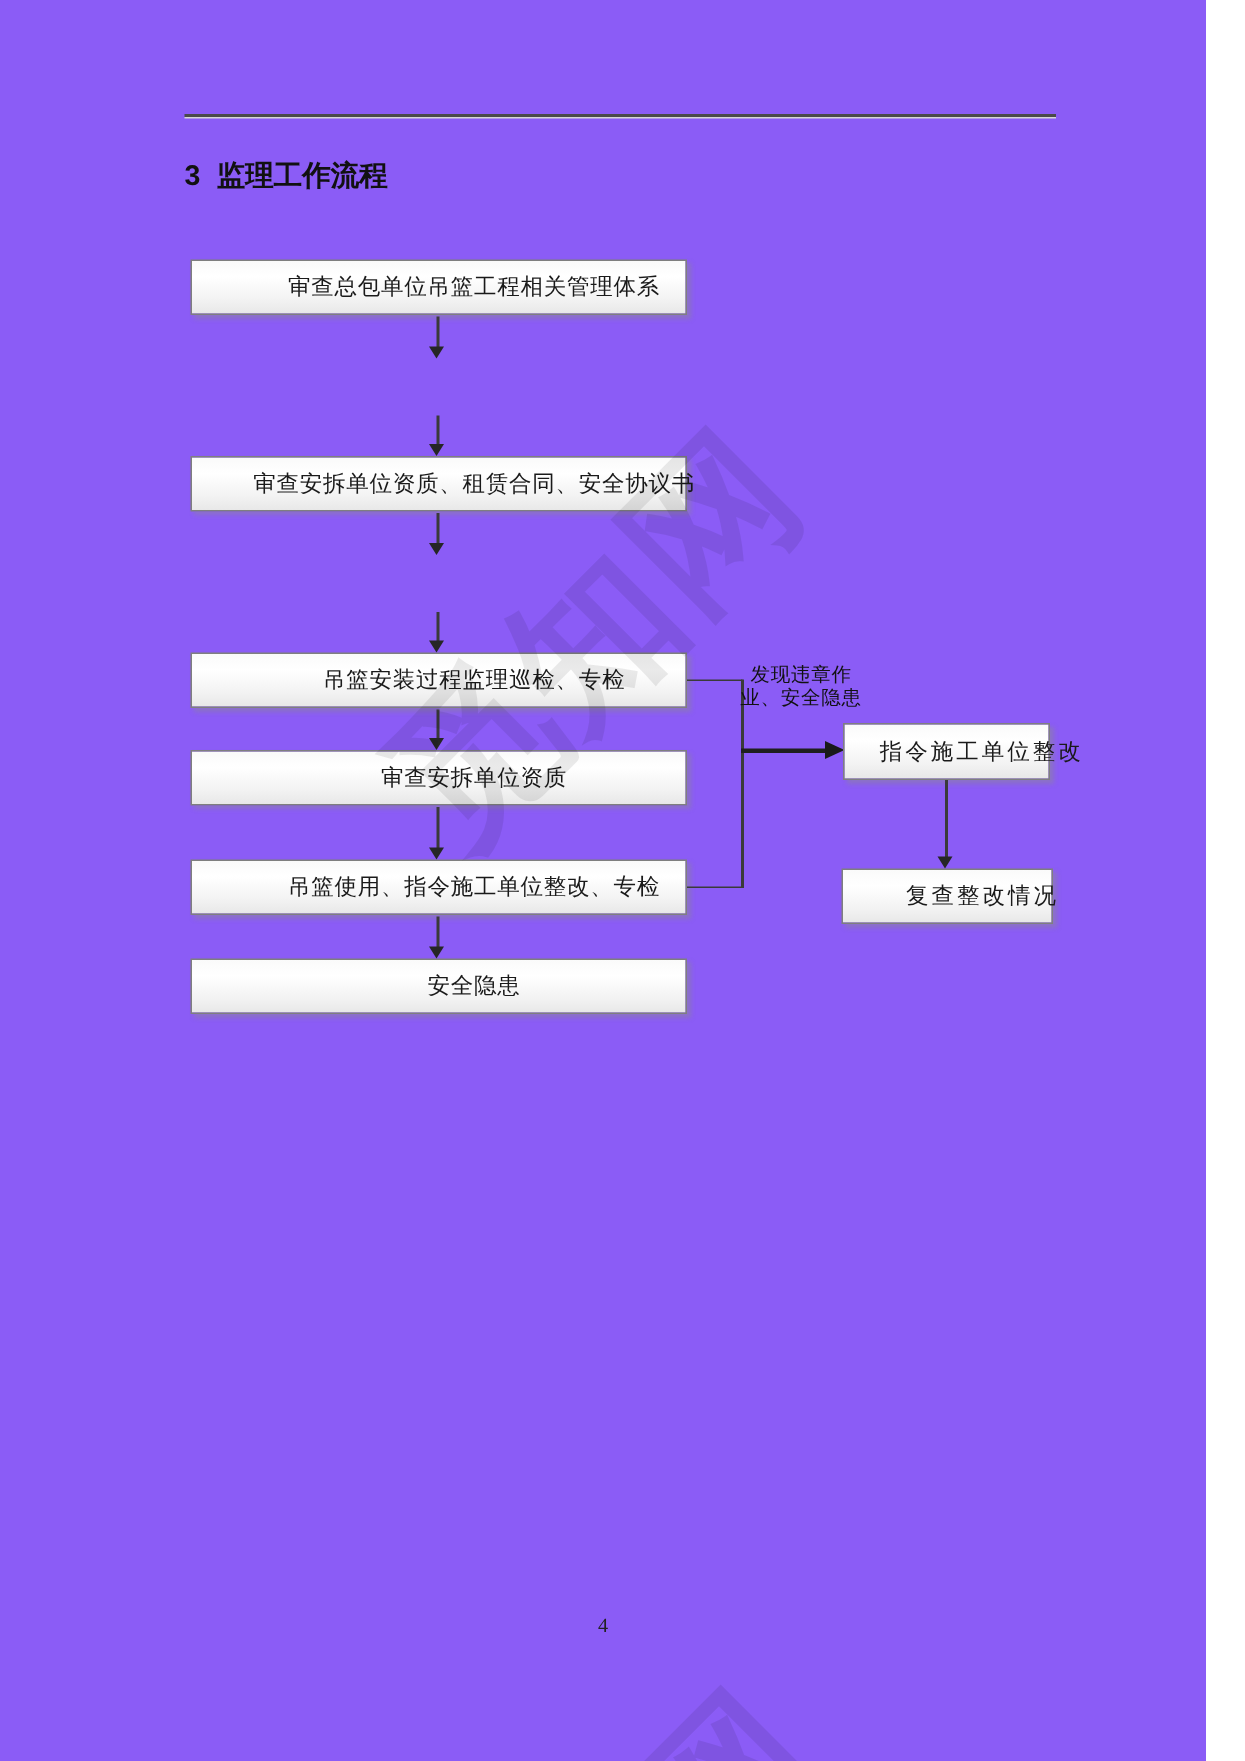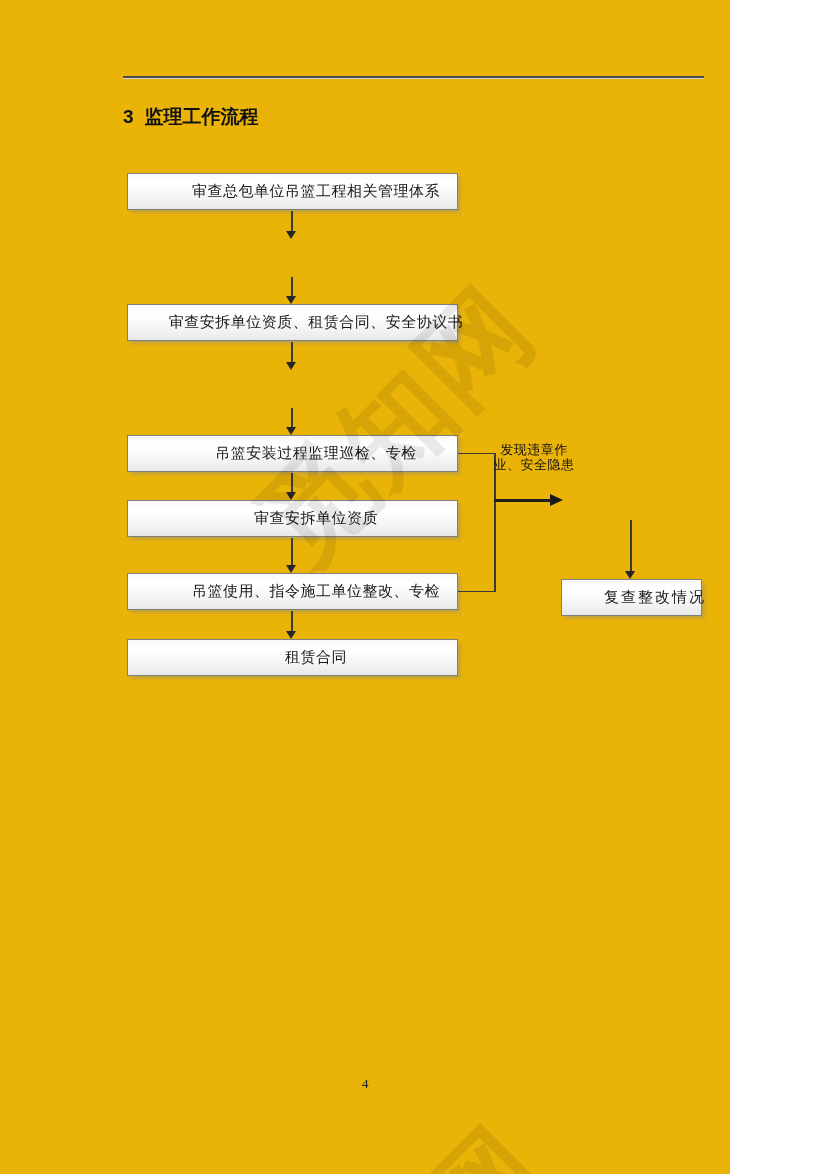--- a/index.html
+++ b/index.html
@@ -1,20 +1,20 @@
 <!DOCTYPE html>
 <html lang="zh"><head>
 <meta charset="utf-8">
 <style>
   html, body { margin: 0; padding: 0; background: #ffffff; }
   .page {
     position: relative;
-    width: 730px;
+    width: 804px;
     height: 1174px;
-    background: #eab308;
+    background: #8b5cf6;
     overflow: hidden;
     font-family: "Liberation Serif", "DejaVu Serif", serif;
     color: #1c1c1c;
   }
   .rule {
     position: absolute;
     left: 123px; top: 76px; width: 581px; height: 0;
     border-top: 2px solid #4a4a4a;
     border-bottom: 1px solid #d6d6d6;
   }
@@ -105,21 +105,21 @@
 
   <div class="heading">
     <span class="num">3</span><span>监理工作流程</span>
   </div>
 
   <div class="fbox" style="top:173px">审查总包单位吊篮工程相关管理体系</div>
   <div class="fbox" style="top:304px">审查安拆单位资质、租赁合同、安全协议书</div>
   <div class="fbox" style="top:435px">吊篮安装过程监理巡检、专检</div>
   <div class="fbox" style="top:500px">审查安拆单位资质</div>
   <div class="fbox" style="top:573px">吊篮使用、指令施工单位整改、专检</div>
-  <div class="fbox" style="top:639px">租赁合同</div>
+  <div class="fbox" style="top:639px">安全隐患</div>
 
   <div class="lnv" style="left:291px; top:211px; height:21px"></div>
   <div class="head-down" style="left:286px; top:231px"></div>
 
   <div class="lnv" style="left:291px; top:277px; height:20px"></div>
   <div class="head-down" style="left:286px; top:296px"></div>
 
   <div class="lnv" style="left:291px; top:342px; height:21px"></div>
   <div class="head-down" style="left:286px; top:362px"></div>
 
@@ -140,20 +140,21 @@
   <div class="lnv" style="left:494px; top:453px; height:139px"></div>
 
   <div class="lnh-thick" style="left:494px; top:499px; width:58px"></div>
   <div class="head-right" style="left:550px; top:494px"></div>
 
   <div class="branch-label">
     <span>发现违章作</span>
     <span>业、安全隐患</span>
   </div>
 
+  <div class="sbox" style="left:562px; top:482px; width:138px; height:38px">指令施工单位整改</div>
   <div class="sbox" style="left:561px; top:579px; width:141px; height:37px">复查整改情况</div>
 
   <div class="lnv" style="left:630px; top:520px; height:52px"></div>
   <div class="head-down" style="left:625px; top:571px"></div>
 
   <div class="page-number">4</div>
 
   <div class="wm wm-1">
     <span>觅知网</span>
   </div>

